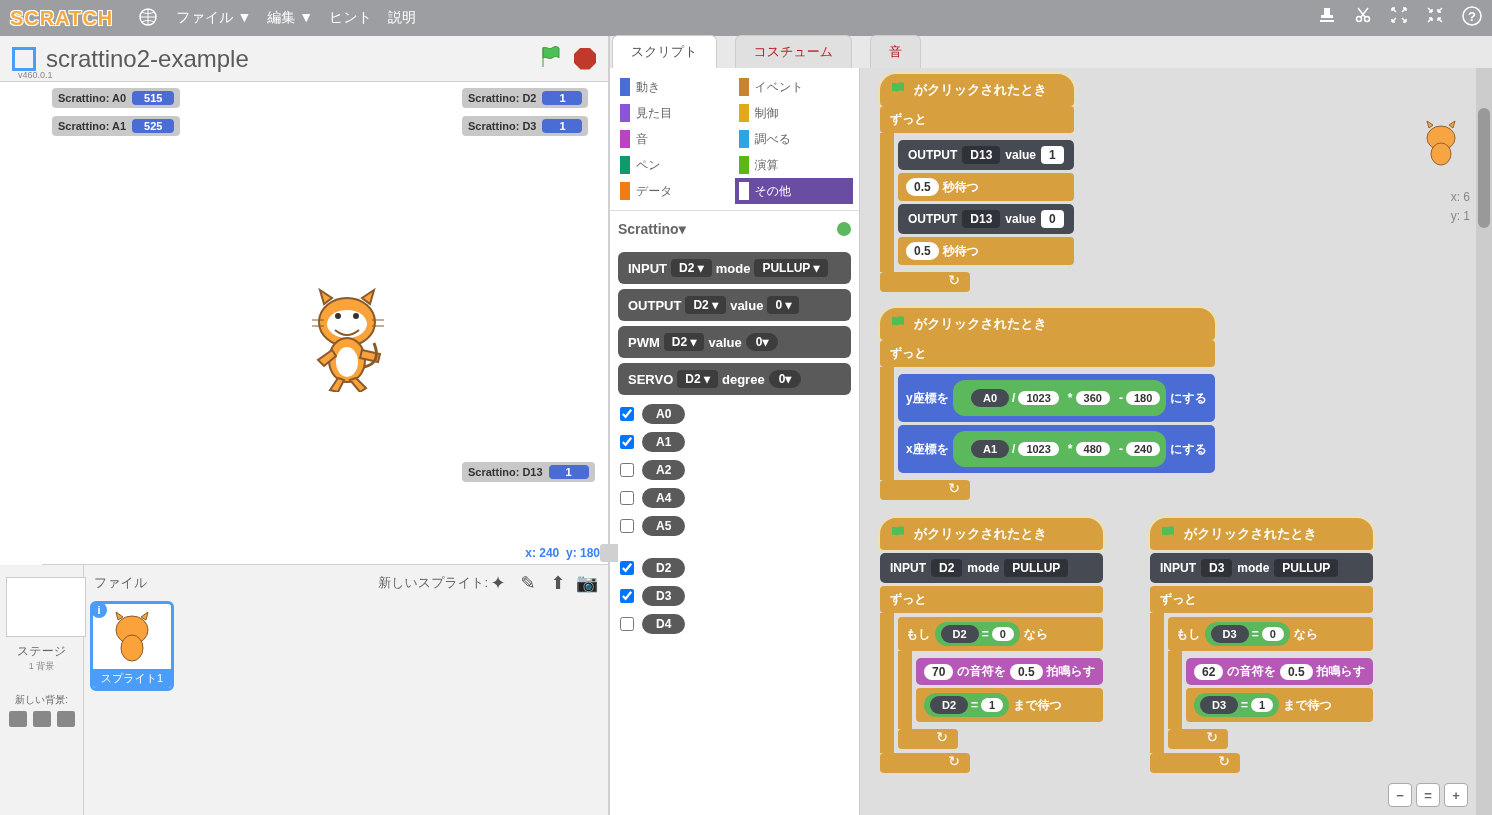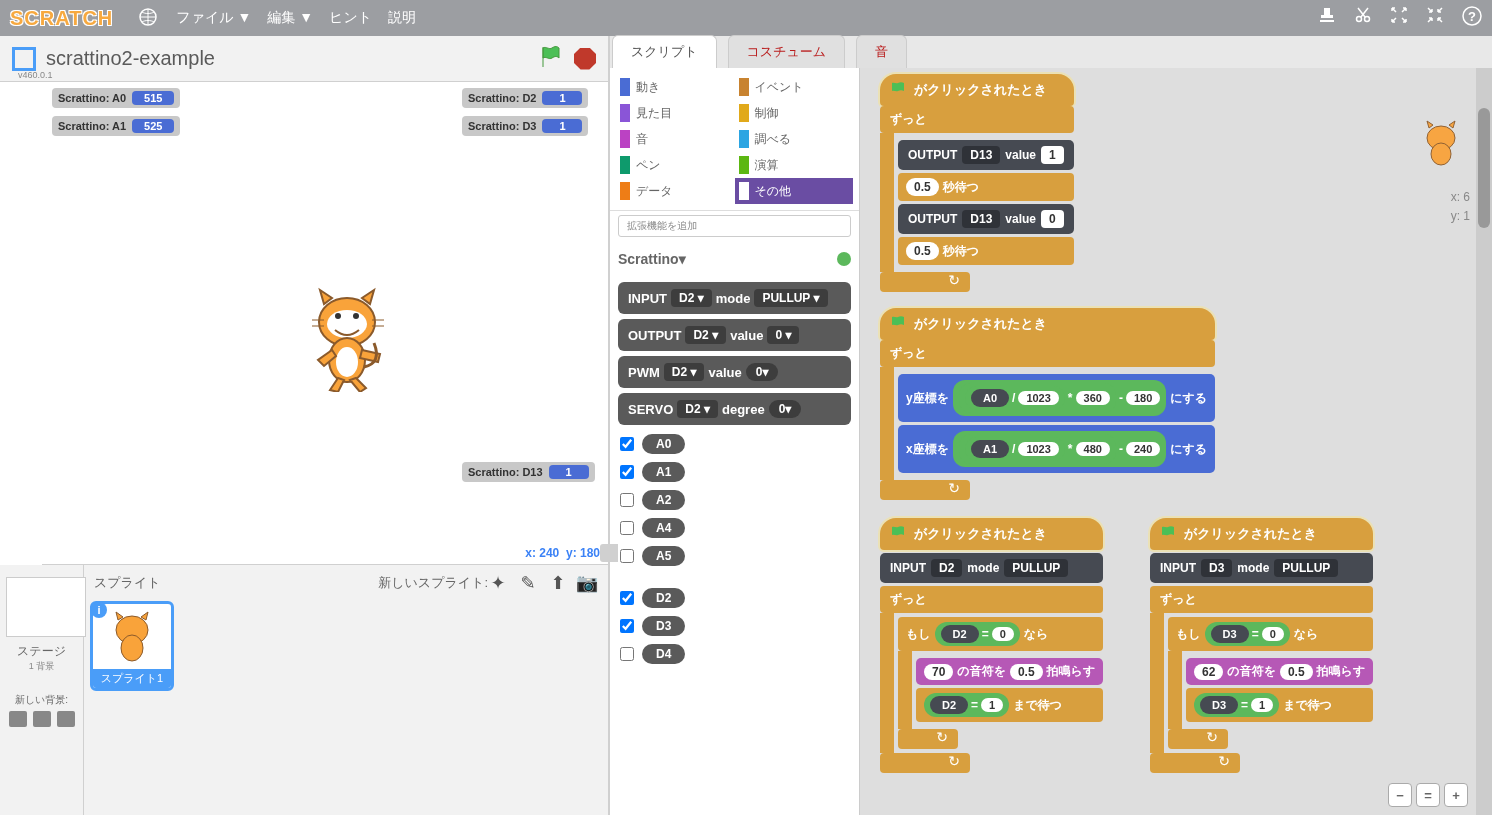--- a/index.html
+++ b/index.html
@@ -14,21 +14,21 @@
 
 
 .main { display:flex; height:779px; }
 .left-col { width:610px; display:flex; flex-direction:column; border-right:2px solid #d0d0d0; }
 .right-col { flex:1; display:flex; flex-direction:column; }
 
 
 .stage-header { height:46px; background:#f2f2f2; border-bottom:1px solid #d0d0d0; display:flex; align-items:center; padding:0 12px; position:relative; }
 .stage-icon { width:24px; height:24px; border:3px solid #4a9df8; position:relative; margin-right:10px; }
 .stage-icon::before,.stage-icon::after{content:'';position:absolute;background:#4a9df8;}
-.project-name { font-size:20px; color:#5a5a5a; }
+.project-name { font-size:24px; color:#5a5a5a; }
 .version { position:absolute; bottom:1px; left:18px; font-size:9px; color:#888; }
 .flag-stop { margin-left:auto; display:flex; gap:10px; align-items:center; }
 .green-flag svg{width:26px;height:26px;}
 .stop-sign { width:22px; height:22px; background:#c0392b; clip-path:polygon(30% 0,70% 0,100% 30%,100% 70%,70% 100%,30% 100%,0 70%,0 30%); }
 
 
 .stage { flex:1; background:#fff; position:relative; border-bottom:1px solid #d0d0d0;margin-left:42px; }
 .monitor { position:absolute; background:#c8c8c8; border-radius:4px; padding:3px 6px; display:flex; align-items:center; gap:6px; font-size:11px; font-weight:bold; color:#333; }
 .monitor .val { background:#4a6cd4; color:#fff; border-radius:4px; padding:1px 12px; min-width:40px; text-align:center; font-size:11px; }
 .cat-sprite { position:absolute; left:260px; top:200px; }
@@ -49,21 +49,21 @@
 .sprites-hdr { display:flex; align-items:center; font-size:13px; color:#666; padding:2px 4px; }
 .sprites-hdr .lbl{flex:1;}
 .new-sprite-icons{display:flex;gap:10px;}
 .new-sprite-icons span{width:20px;height:20px;display:flex;align-items:center;justify-content:center;color:#555;font-size:18px;}
 .sprite-item { display:inline-block; width:84px; border:3px solid #4a9df8; border-radius:6px; padding:4px; text-align:center; background:#fff; margin-top:6px; position:relative;}
 .sprite-item .info-i{position:absolute;top:-2px;left:-2px;width:16px;height:16px;background:#4a9df8;color:#fff;border-radius:50%;font-size:11px;font-weight:bold;line-height:16px;}
 .sprite-item svg{width:56px;height:56px;}
 .sprite-name{font-size:11px;color:#555;background:#4a9df8;color:#fff;padding:2px;margin:2px -4px -4px -4px;border-radius:0 0 3px 3px;}
 
 
-.tabs { display:flex; background:#e8e8e8; height:32px; align-items:flex-end; padding-left:2px; gap:11px;}
+.tabs { display:flex; background:#e8e8e8; height:32px; align-items:flex-end; padding-left:2px; gap:18px;}
 .tab { padding:7px 18px; background:#e0e0e0; color:#b91c1c; border-radius:6px 6px 0 0; font-size:13px; cursor:pointer; border:1px solid #ccc; border-bottom:none;}
 .tab.active { background:#fff; color:#555; }
 
 
 .mid-area { display:flex; flex:1; overflow:hidden; }
 .palette { width:250px; border-right:1px solid #ccc; background:#fff; display:flex; flex-direction:column;}
 .categories { display:flex; flex-wrap:wrap; padding:6px; border-bottom:1px solid #ddd;}
 .cat { width:50%; padding:4px 4px; display:flex; align-items:center; font-size:12px; color:#666; cursor:pointer;}
 .cat .sw { width:10px; height:18px; margin-right:6px; }
 .cat.sel { background:#6a4da3; color:#fff; }
@@ -209,21 +209,21 @@
         <div class="stage-sub">1 背景</div>
         <div class="new-bg-lbl">新しい背景:</div>
         <div class="bg-icons">
           <span></span>
           <span></span>
           <span></span>
         </div>
       </div>
       <div class="sprites-area">
         <div class="sprites-hdr">
-          <span class="lbl">スプライト</span>
+          <span class="lbl">ファイル</span>
           <span>新しいスプライト:</span>
           <div class="new-sprite-icons">
             <span>✦</span>
             <span>✎</span>
             <span>⬆</span>
             <span>📷</span>
           </div>
         </div>
         <div class="sprite-item">
           <div class="info-i">i</div>
@@ -253,21 +253,20 @@
             <div class="cat"><span class="sw" style="background:#c88330"></span>イベント</div>
             <div class="cat"><span class="sw" style="background:#8a55d7"></span>見た目</div>
             <div class="cat"><span class="sw" style="background:#e1a91a"></span>制御</div>
             <div class="cat"><span class="sw" style="background:#bb42c3"></span>音</div>
             <div class="cat"><span class="sw" style="background:#2ca5e2"></span>調べる</div>
             <div class="cat"><span class="sw" style="background:#0e9a6c"></span>ペン</div>
             <div class="cat"><span class="sw" style="background:#5cb712"></span>演算</div>
             <div class="cat"><span class="sw" style="background:#ee7d16"></span>データ</div>
             <div class="cat sel"><span class="sw" style="background:#6a4da3"></span>その他</div>
           </div>
-        <div class="add-ext">拡張機能を追加</div>
         <div class="ext-hdr"><span>Scrattino</span> ▾<span class="dot"></span></div>
         <div id="pblocks">
             <div class="pblock">INPUT <span class="dd">D2 ▾</span> mode <span class="dd">PULLUP ▾</span></div>
             <div class="pblock">OUTPUT <span class="dd">D2 ▾</span> value <span class="dd">0 ▾</span></div>
             <div class="pblock">PWM <span class="dd">D2 ▾</span> value <span class="ov">0▾</span></div>
             <div class="pblock">SERVO <span class="dd">D2 ▾</span> degree <span class="ov">0▾</span></div>
           </div>
         <div id="pins">
             <div class="pin-row">
               <input type="checkbox" checked="" style="">

